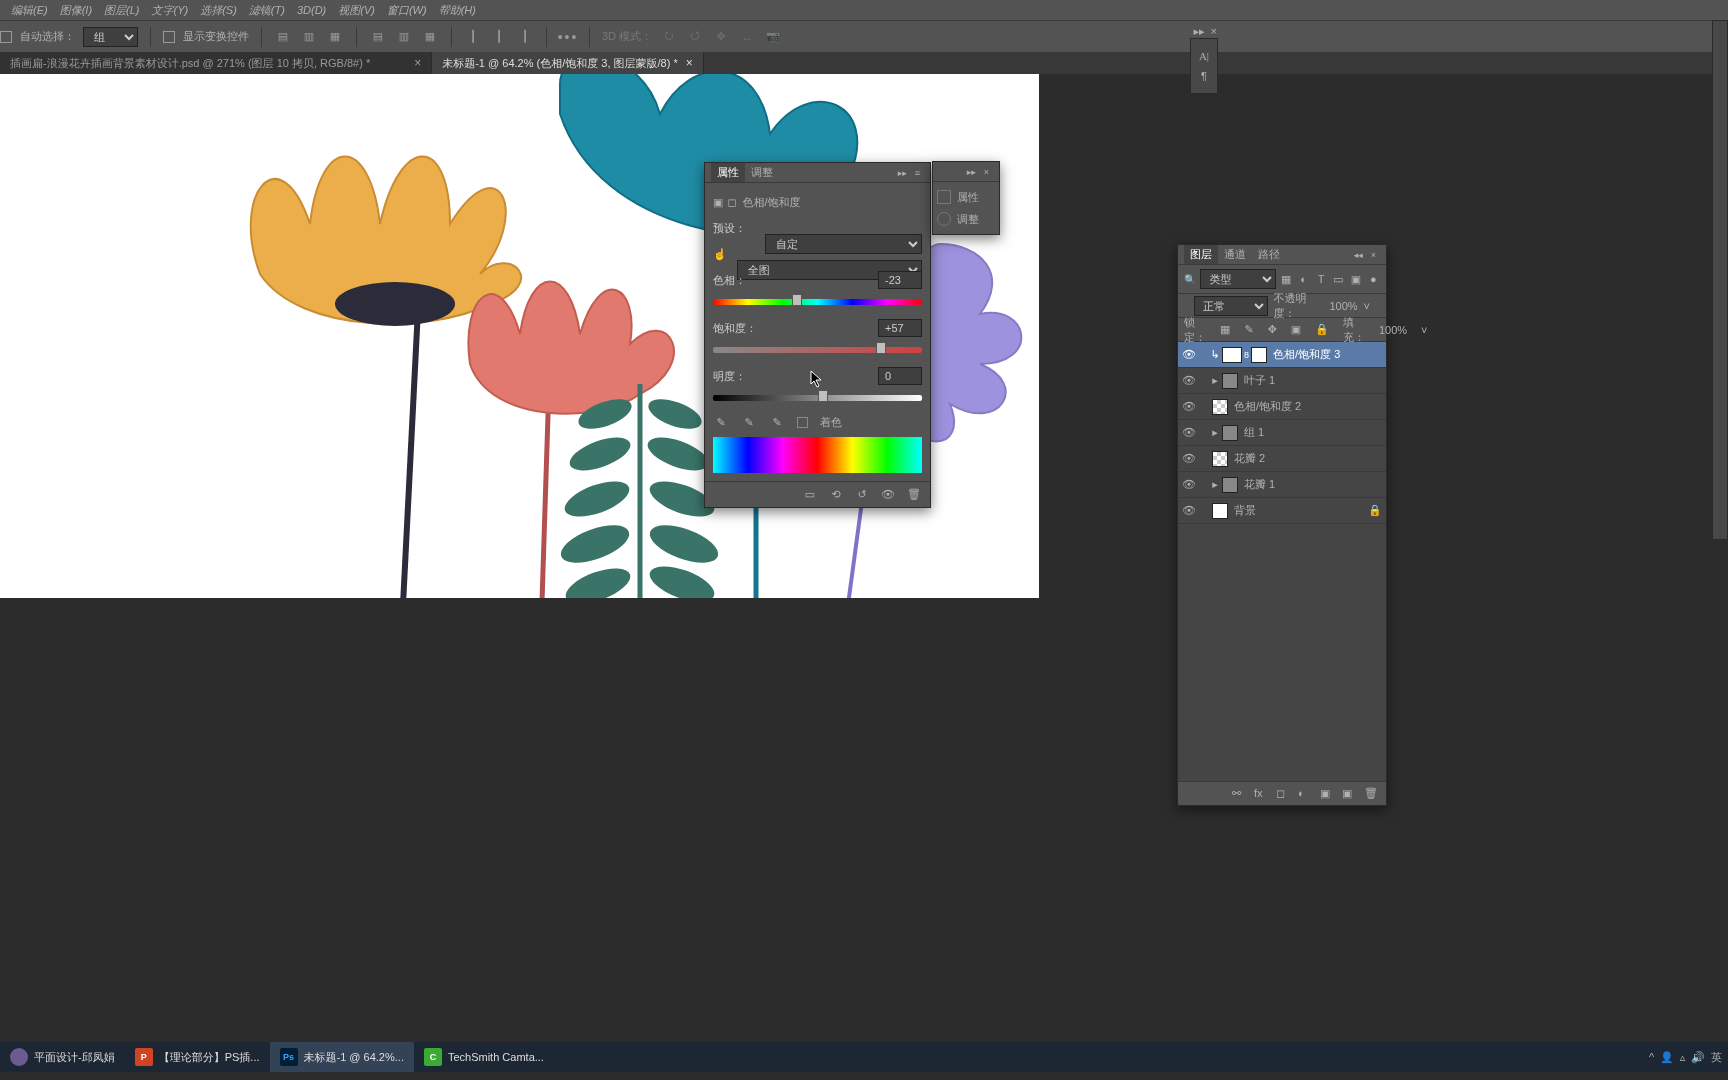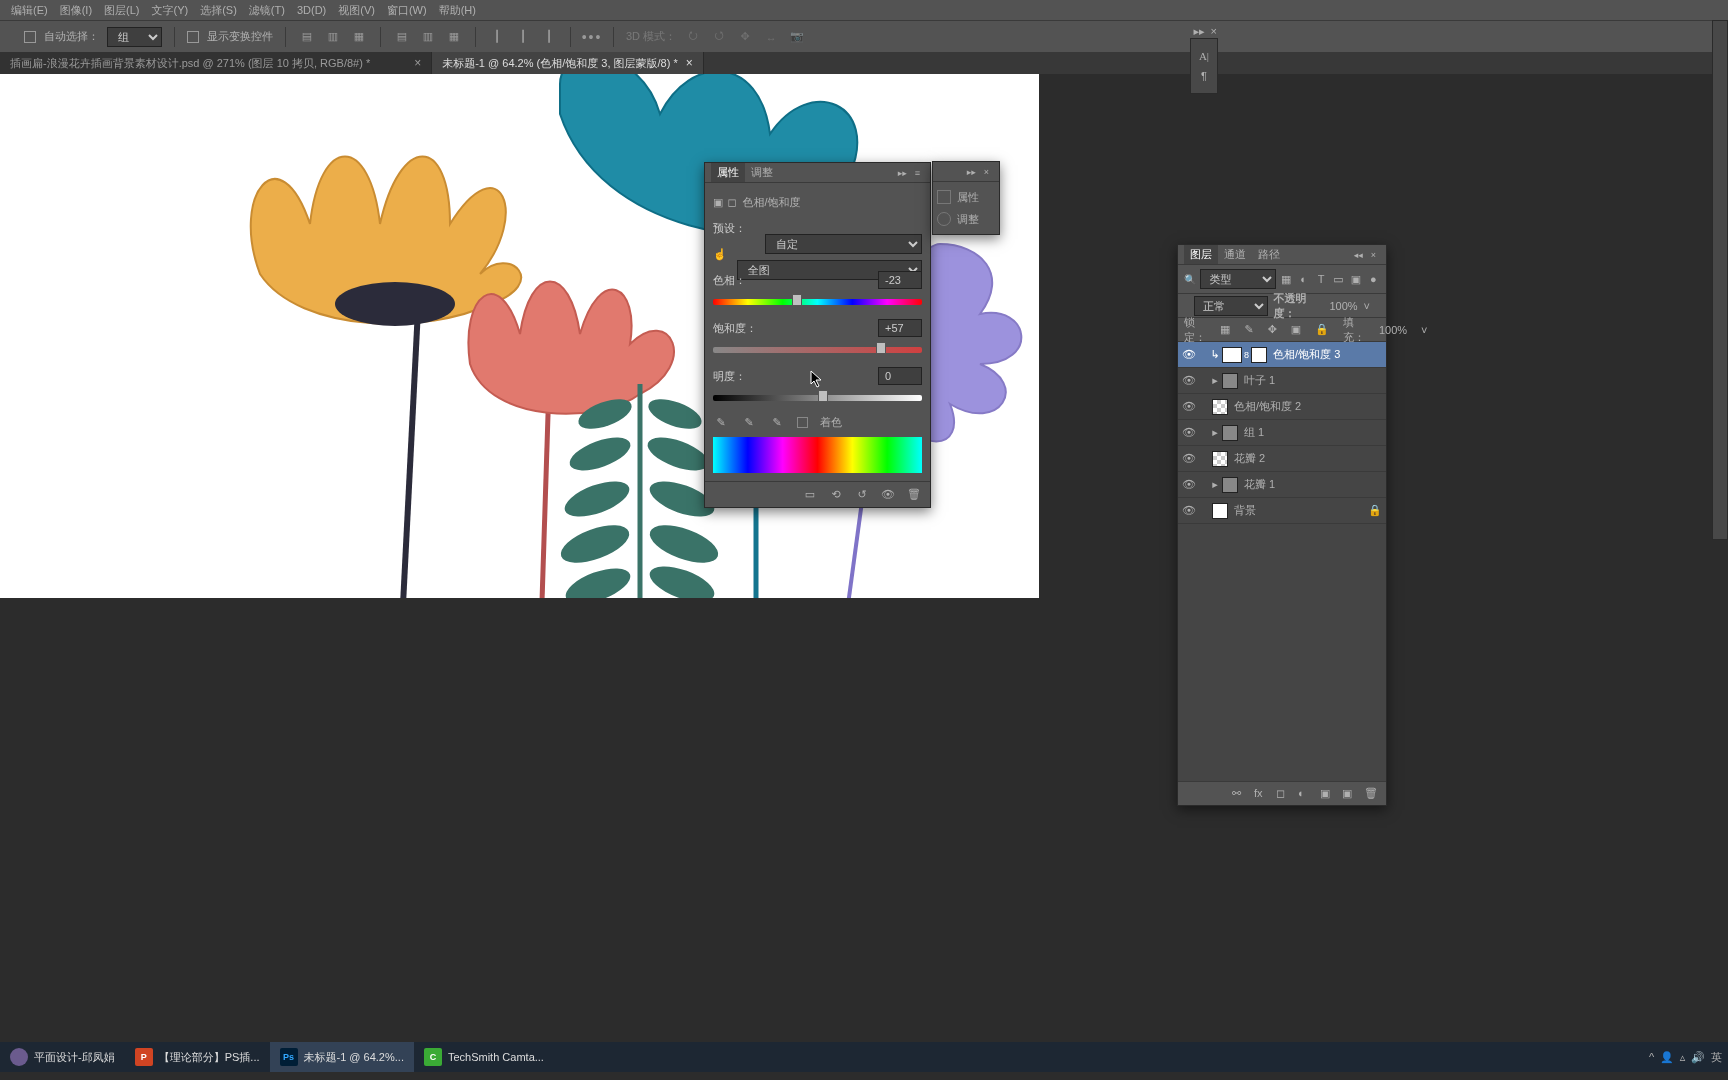--- a/index.html
+++ b/index.html
@@ -1,21 +1,21 @@
 <!DOCTYPE html>
 <html><head>
 <meta charset="utf-8">
 <style>
 * { margin: 0; padding: 0; box-sizing: border-box; font-family: "Microsoft YaHei", sans-serif; font-size: 11px; }
 body { background: #2c2c2c; width: 1728px; height: 1080px; overflow: hidden; color: #b0b0b0; position: relative; }
 
 .menubar { height: 20px; background: #535353; display: flex; padding-left: 5px; align-items: center; }
-.menubar span { padding: 0 6px; cursor: default; }
-
-.optionsbar { height: 32px; background: #535353; display: flex; align-items: center; padding: 0 24px; gap: 8px; border-top: 1px solid #3a3a3a; }
+.menubar span { padding: 0 6px; cursor: default; font-style: italic; }
+
+.optionsbar { height: 32px; background: #535353; display: flex; align-items: center; padding: 0 0; gap: 8px; border-top: 1px solid #3a3a3a; }
 .optionsbar .cb { width: 12px; height: 12px; border: 1px solid #999; }
 .optionsbar select { background: #3f3f3f; color: #ccc; border: 1px solid #222; padding: 2px 16px 2px 6px; }
 .optionsbar .ico { width: 18px; height: 18px; display: inline-flex; align-items: center; justify-content: center; color: #999; }
 .optionsbar .sep { width: 1px; height: 20px; background: #3a3a3a; margin: 0 4px; }
 .optionsbar .dim { opacity: 0.4; }
 .dots { font-size: 14px; letter-spacing: 2px; }
 
 .tabbar { height: 22px; background: #383838; display: flex; align-items: stretch; }
 .tab { padding: 0 10px; display: flex; align-items: center; color: #ddd; background: #434343; border-right: 1px solid #2a2a2a; gap: 8px; }
 .tab.inactive { background: #323232; color: #9a9a9a; gap: 44px; }
@@ -305,21 +305,21 @@
       <select><option>类型</option></select>
       <span class="ti">▦</span>
       <span class="ti">◐</span>
       <span class="ti">T</span>
       <span class="ti">▭</span>
       <span class="ti">▣</span>
       <span class="ti" style="margin-left:auto;">●</span>
     </div>
     <div class="oprow">
       <select><option>正常</option></select>
-      <span style="margin-left:auto;font-weight:bold;">不透明度：</span>
+      <span style="margin-left:auto;">不透明度：</span>
       <span>100%</span>
       <span>˅</span>
     </div>
     <div class="lockrow">
       <span>锁定：</span>
       <span>▦</span>
       <span>✎</span>
       <span>✥</span>
       <span>▣</span>
       <span>🔒</span>

